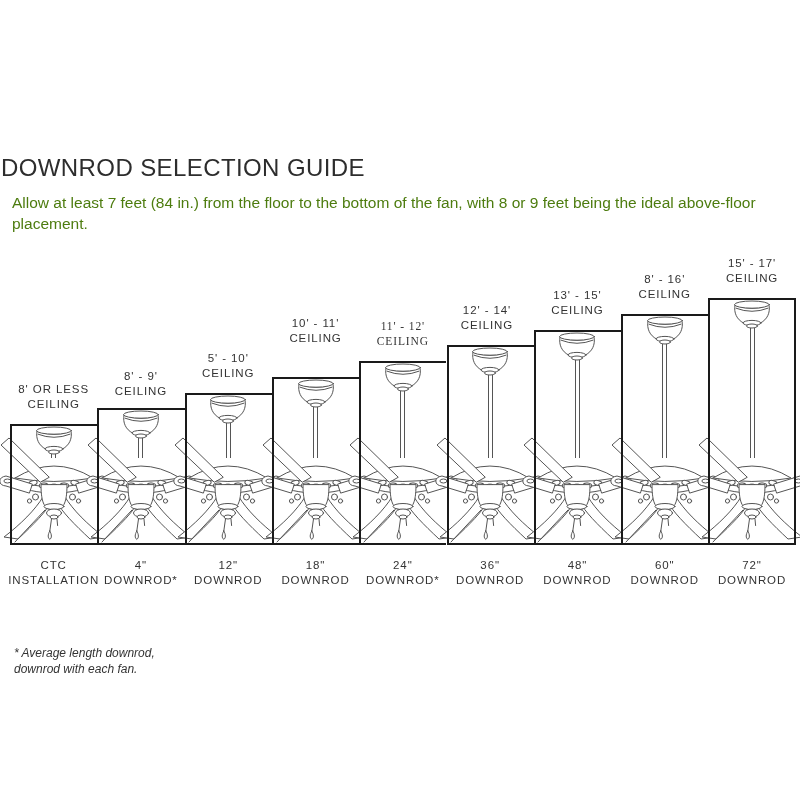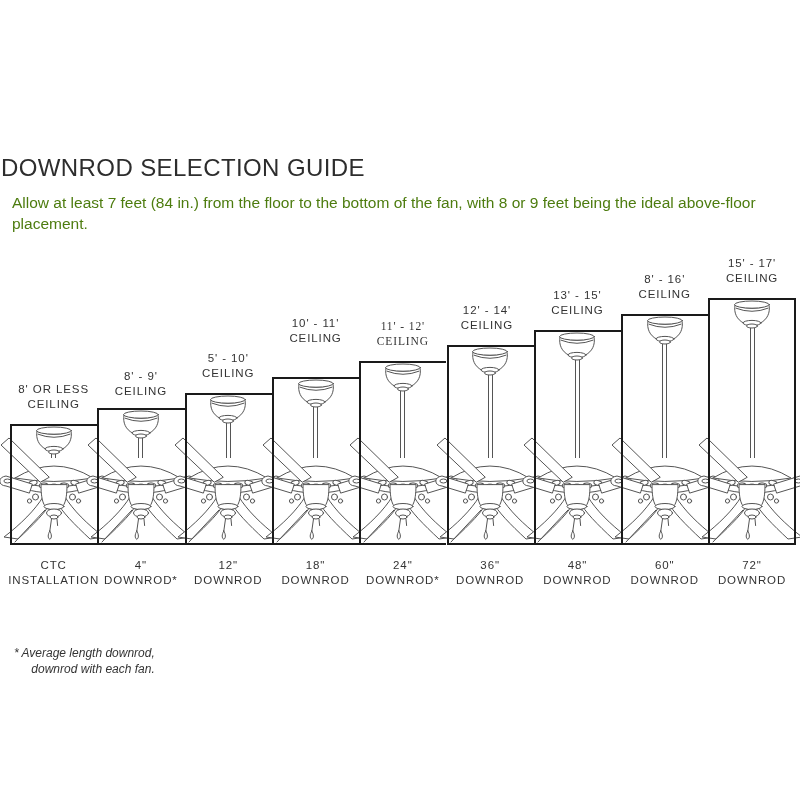--- a/index.html
+++ b/index.html
@@ -28,21 +28,21 @@
     border-left:1.2px solid var(--line);border-right:1.2px solid var(--line);
   }
   svg{overflow:visible;display:block;}
   .lineart{fill:#ffffff;stroke:var(--line);stroke-width:1;stroke-linejoin:round;stroke-linecap:round;}
   .ceil-label,.down-label{
     width:130px;text-align:center;font-size:11.5px;line-height:15px;
     letter-spacing:.9px;color:#333333;
   }
   .ceil-label span,.down-label span{display:block;}
   #footnote{
-    left:14px;top:633px;font-size:12px;font-style:italic;line-height:16px;color:#333333;text-align:right;
+    left:14px;top:633px;font-size:12px;font-style:italic;line-height:16px;color:#333333;
   }
 </style>
 </head>
 <body style="--line: #555555; --border: #1a1a1a; --text: #2d2d2d; background: rgb(255, 255, 255);">
 
 <h1 id="title" class="abs">DOWNROD SELECTION GUIDE</h1>
 <p id="subtitle" class="abs">Allow at least 7 feet (84 in.) from the floor to the bottom of the fan, with 8 or 9 feet being the ideal above-floor placement.</p>
 
 <div id="diagram" class="abs">
   <div class="layer" id="fans-layer">

